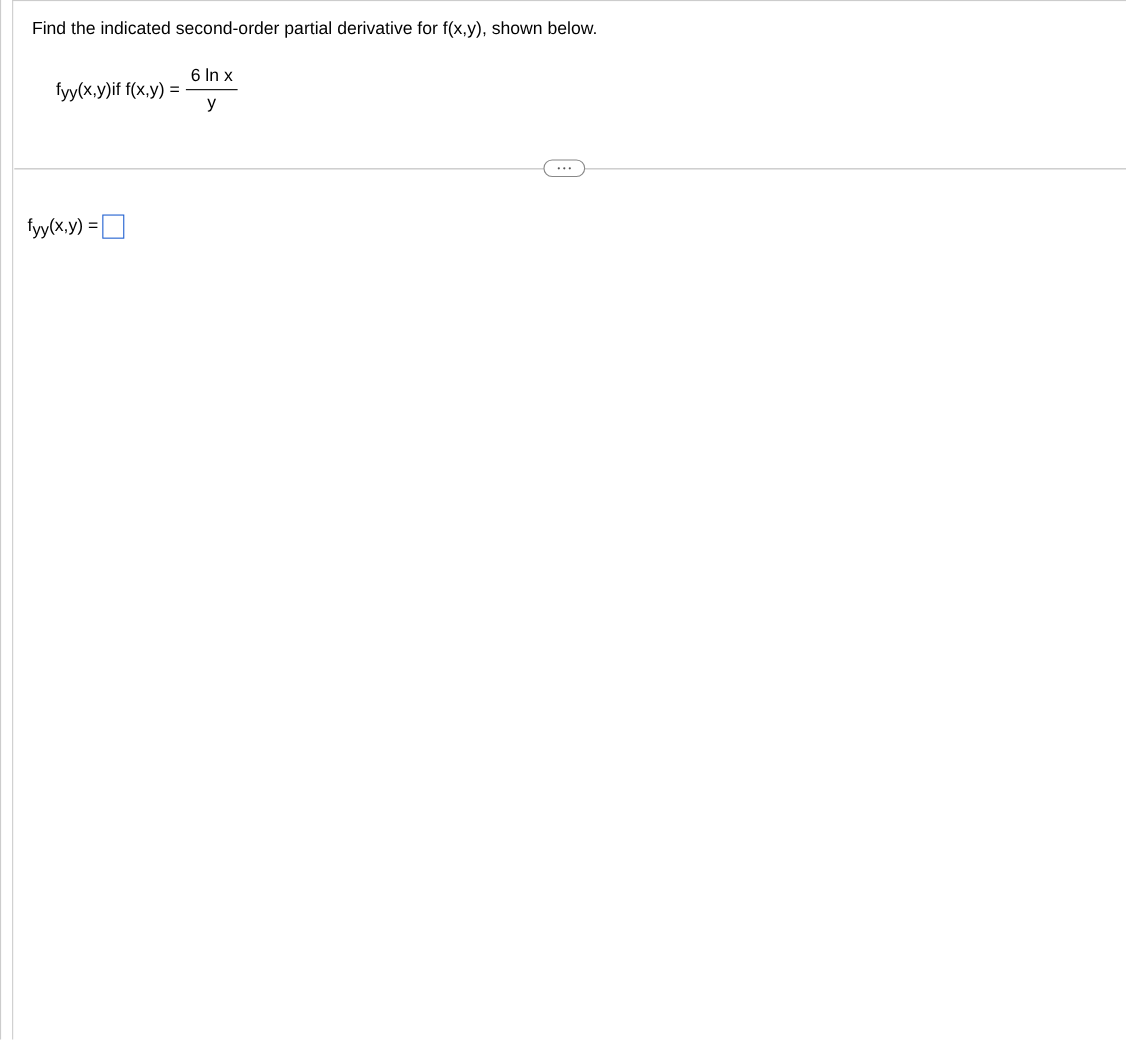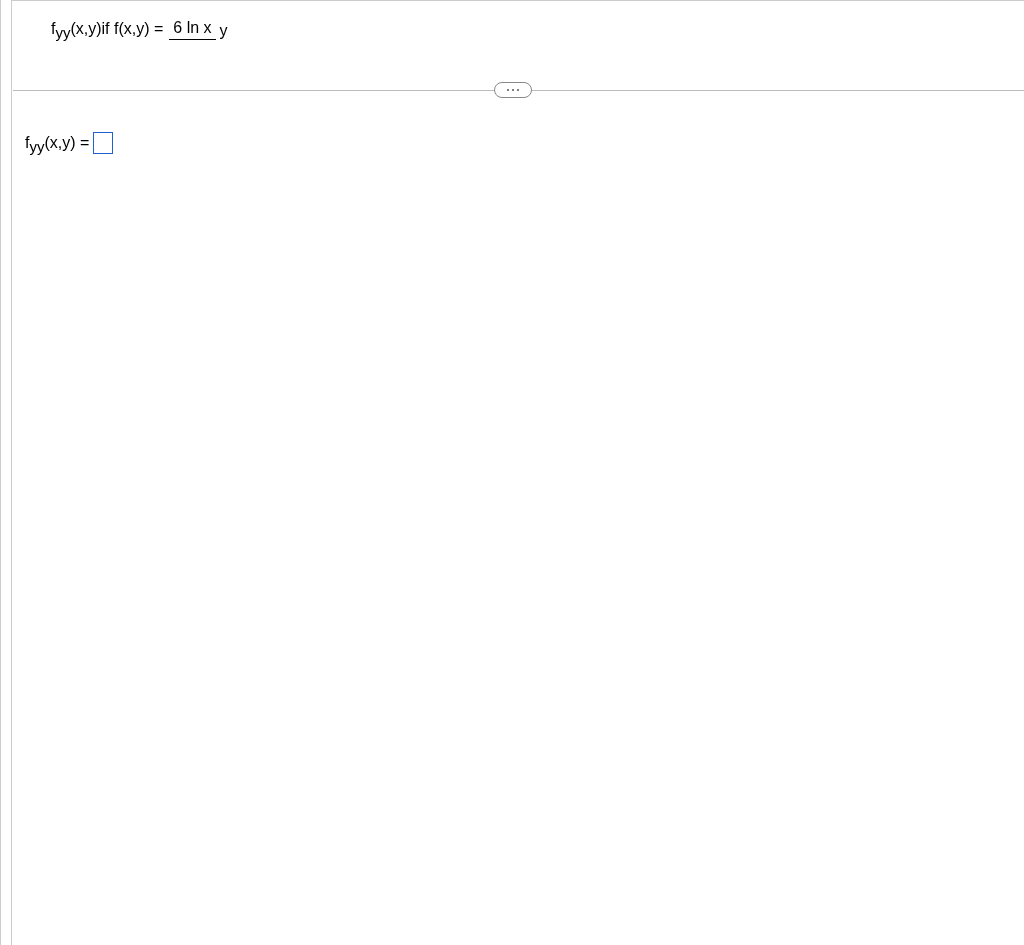--- a/index.html
+++ b/index.html
@@ -55,22 +55,22 @@
       font-size: 16px;
     }
     .subscript {
       font-size: 15px;
       vertical-align: sub;
       position: relative;
       top: 3px;
     }
     .fraction {
       display: inline-flex;
-      flex-direction: row;
-      align-items: flex-end;
+      flex-direction: column;
+      align-items: center;
       vertical-align: middle;
       margin-left: 6px;
       line-height: 1.2;
     }
     .fraction .num {
       border-bottom: 1px solid #000;
       padding: 0 4px 2px 4px;
     }
     .fraction .den {
       padding: 2px 4px 0 4px;
@@ -134,20 +134,21 @@
     }
   </style>
 </head>
 <body>
 
 <div class="container">
   <div class="top-border"></div>
   <div class="left-border"></div>
 
   <div class="question-area">
+    <div class="prompt">Find the indicated second-order partial derivative for f(x,y), shown below.</div>
 
     <div class="math-line">
       <span>f</span>
         <span class="subscript">yy</span>
         <span>(x,y)</span>
         <span> if f(x,y) = </span>
       <span class="fraction">
         <span class="num">6 ln x</span>
         <span class="den">y</span>
       </span>

